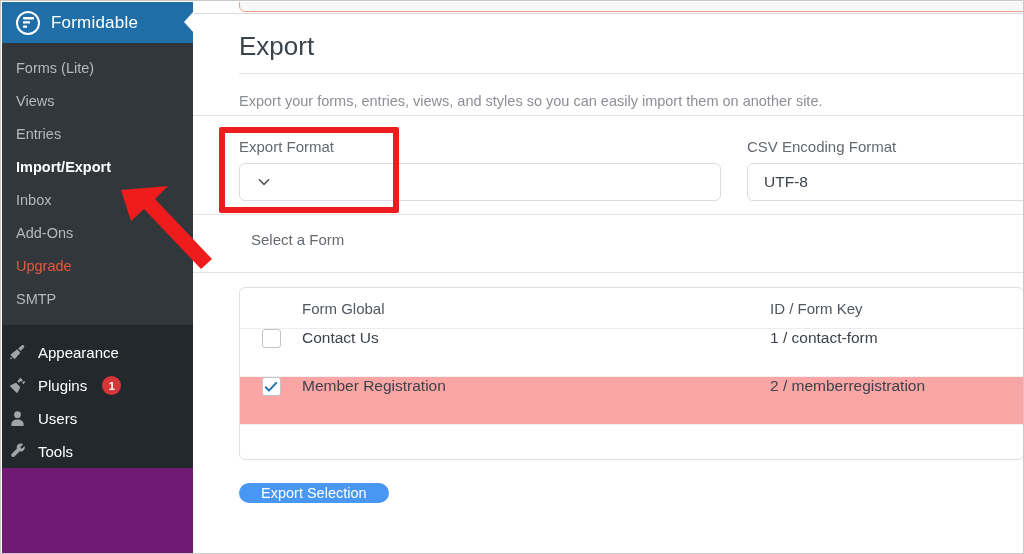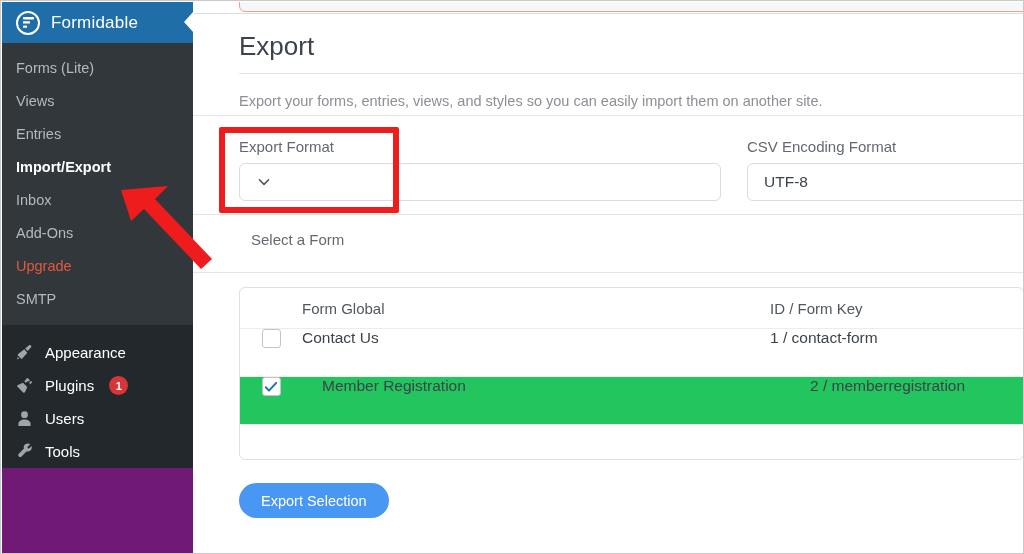--- a/index.html
+++ b/index.html
@@ -70,21 +70,21 @@
     white-space: nowrap;
   }
   .submenu-item.current { color: #ffffff; font-weight: bold; }
   .submenu-item.upgrade { color: #e2593f; }
 
   .wpmenu { background: #23282d; padding-top: 11px; }
   .wpmenu-item {
     height: 33px;
     display: flex;
     align-items: center;
-    padding-left: 12px;
+    padding-left: 5px;
     gap: 10px;
     color: #ffffff;
     font-size: 15px;
   }
   .wpmenu-icon {
     width: 21px; height: 20px;
     flex: 0 0 auto;
     display: flex; align-items: center; justify-content: center;
   }
   .wpmenu-icon svg { display: block; fill: #a0a5aa; }
@@ -213,40 +213,40 @@
     display: flex;
     align-items: center;
     border-bottom: 1px solid #ececee;
   }
   .ft-row {
     height: 48px;
     display: flex;
     align-items: flex-start;
     border-bottom: 1px solid #f0f0f1;
   }
-  .ft-row.selected { background: #22c55e; gap: 20px; }
+  .ft-row.selected { background: #fca5a5; }
   .ft-foot { height: 34px; }
   .c-check { width: 62px; flex: 0 0 auto; display: flex; justify-content: center; }
   .c-title { width: 468px; flex: 0 0 auto; font-size: 15.5px; color: #3c434a; }
   .c-key   { flex: 1; font-size: 15.5px; color: #3c434a; }
   .ft-head .c-title, .ft-head .c-key { font-size: 15px; color: #50575e; }
 
   .checkbox {
     width: 19px; height: 19px;
     border: 1px solid #c3c4c7;
     border-radius: 3px;
     background: #ffffff;
     display: flex; align-items: center; justify-content: center;
   }
   .checkbox svg { display: block; }
 
   .btn-export {
     position: absolute;
     left: 46px; top: 481px;
-    height: 35px;
+    height: 20px;
     padding: 0 22px;
     border: none;
     border-radius: 18px;
     background: #4897f2;
     color: #ffffff;
     font-size: 14.5px;
     font-family: "Liberation Sans", sans-serif;
     display: flex;
     align-items: center;
     cursor: pointer;

